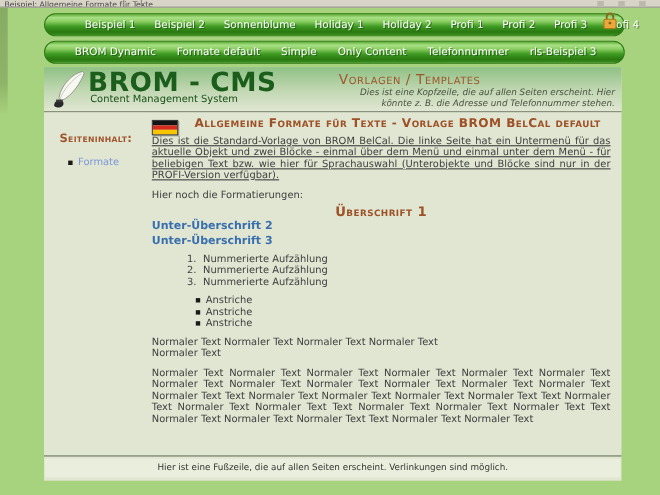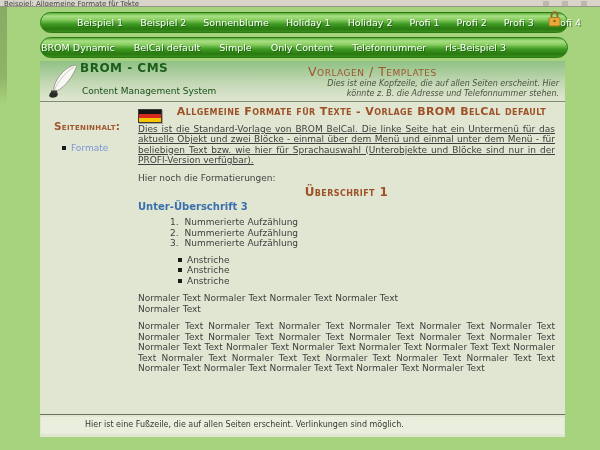--- a/index.html
+++ b/index.html
@@ -30,42 +30,42 @@
   }
 
   
   .navbar {
     position:absolute; left:40px; width:528px; height:21px;
     border:1px solid #2c7a12; border-radius:11px;
     background:linear-gradient(180deg,#5fae3a 0%,#a9e186 16%,#8bce62 34%,#3f9b24 58%,#29790f 84%,#3a8c20 100%);
     display:flex; align-items:center;
   }
   .navbar.row1 { top:12px; padding-left:36px; gap:17px; }
-  .navbar.row2 { top:37px; gap:19px; }
+  .navbar.row2 { top:37px; padding-left:27px; gap:19px; }
   .nav-item {
     font-size:9.5px; color:#ffffff; white-space:nowrap; cursor:pointer;
     text-shadow:1px 1px 0 rgba(25,75,10,0.65);
   }
 
   .lock { position:absolute; left:547px; top:10px; width:15px; height:17px; }
 
   
   .main {
     position:absolute; left:40px; top:61px; width:525px; height:376px;
     background:#e0e6d2;
   }
   .site-header {
     position:relative; height:41px;
     background:linear-gradient(180deg,#8fc184 0%,#c3d8b4 55%,#e0e6d2 100%);
     border-bottom:1px solid #7f8a74;
   }
   .quill { position:absolute; left:7px; top:2px; width:32px; height:37px; }
   .logo-title {
     position:absolute; left:40px; top:0px;
-    font-size:12px; font-weight:bold; letter-spacing:0.5px; color:#1b5e1b;
+    font-size:24px; font-weight:bold; letter-spacing:0.5px; color:#1b5e1b;
   }
   .logo-sub {
     position:absolute; left:42px; top:25px;
     font-size:9px; font-weight:normal; color:#17501a;text-align:center;
   }
   .section-title {
     position:absolute; left:268px; top:3px;
     font-variant:small-caps; font-weight:normal; font-size:12.5px;
     letter-spacing:0.5px; color:#a0552d;
   }
@@ -106,21 +106,21 @@
   .h3 { margin-top:4px; font-weight:bold; font-size:10px; color:#3a6fae; }
   .num-list { margin-top:5px; padding-left:32px; list-style:none; }
   .num-list li { display:flex; gap:6px; }
   .blt-list { margin-top:6px; padding-left:40px; list-style:none; }
   .blt-list li { display:flex; align-items:center; gap:5px; }
   .short-para { margin-top:7px; white-space:pre-line; }
   .long-para { margin-top:7px; text-align:justify; }
 
   .site-footer { position:absolute; left:0; bottom:0; width:100%; border-top:1px solid #66755a; padding:2px 1px 3px; }
   .footer-band { background:#e9efdc; padding:3px 0 5px; }
-  .footer-text { font-size:8px; color:#363636;margin-left:44px; }
+  .footer-text { text-align:center; font-size:8px; color:#363636; }
 </style>
 </head>
 <body>
 
 <div class="tab-strip">
   <span class="tab-title">Beispiel: Allgemeine Formate für Texte</span>
   <span class="tab-sep s1"></span>
   <span class="tab-sep s2"></span>
   <span class="win-btn b1"></span>
   <span class="win-btn b2"></span>
@@ -142,21 +142,21 @@
 </nav>
 
 <svg class="lock" viewBox="0 0 15 17">
   <path d="M4.5 8 V5.2 a3 3 0 0 1 6 0 V8" fill="none" stroke="#8a6a20" stroke-width="1.8"></path>
   <rect x="2" y="7.5" width="11" height="8.5" rx="1.5" fill="#e9a93c" stroke="#a97c1c" stroke-width="1"></rect>
   <circle cx="7.5" cy="11" r="1.3" fill="#8a6210"></circle>
 </svg>
 
 <nav class="navbar row2">
   <span class="nav-item">BROM Dynamic</span>
-  <span class="nav-item">BelCal default</span>
+  <span class="nav-item">Formate default</span>
   <span class="nav-item">Simple</span>
   <span class="nav-item">Only Content</span>
   <span class="nav-item">Telefonnummer</span>
   <span class="nav-item">rls-Beispiel 3</span>
 </nav>
 
 <div class="main">
 
   <div class="site-header">
     <svg class="quill" viewBox="0 0 32 37">
@@ -188,20 +188,21 @@
         <div class="f1"></div>
           <div class="f2"></div>
           <div class="f3"></div>
       </div>
       <div class="page-heading">Allgemeine Formate für Texte - Vorlage BROM BelCal default</div>
 
       <p class="para">Dies ist die Standard-Vorlage von BROM BelCal. Die linke Seite hat ein Untermenü für das aktuelle Objekt und zwei Blöcke - einmal über dem Menü und einmal unter dem Menü - für beliebigen Text bzw. wie hier für Sprachauswahl (Unterobjekte und Blöcke sind nur in der PROFI-Version verfügbar).</p>
       <p class="fmt-line">Hier noch die Formatierungen:</p>
 
       <div class="h1">Überschrift 1</div>
+      <div class="h2">Unter-Überschrift 2</div>
       <div class="h3">Unter-Überschrift 3</div>
 
       <ol class="num-list">
         <li>
           <span>1.</span>
           <span>Nummerierte Aufzählung</span>
         </li>
         <li>
           <span>2.</span>
           <span>Nummerierte Aufzählung</span>

